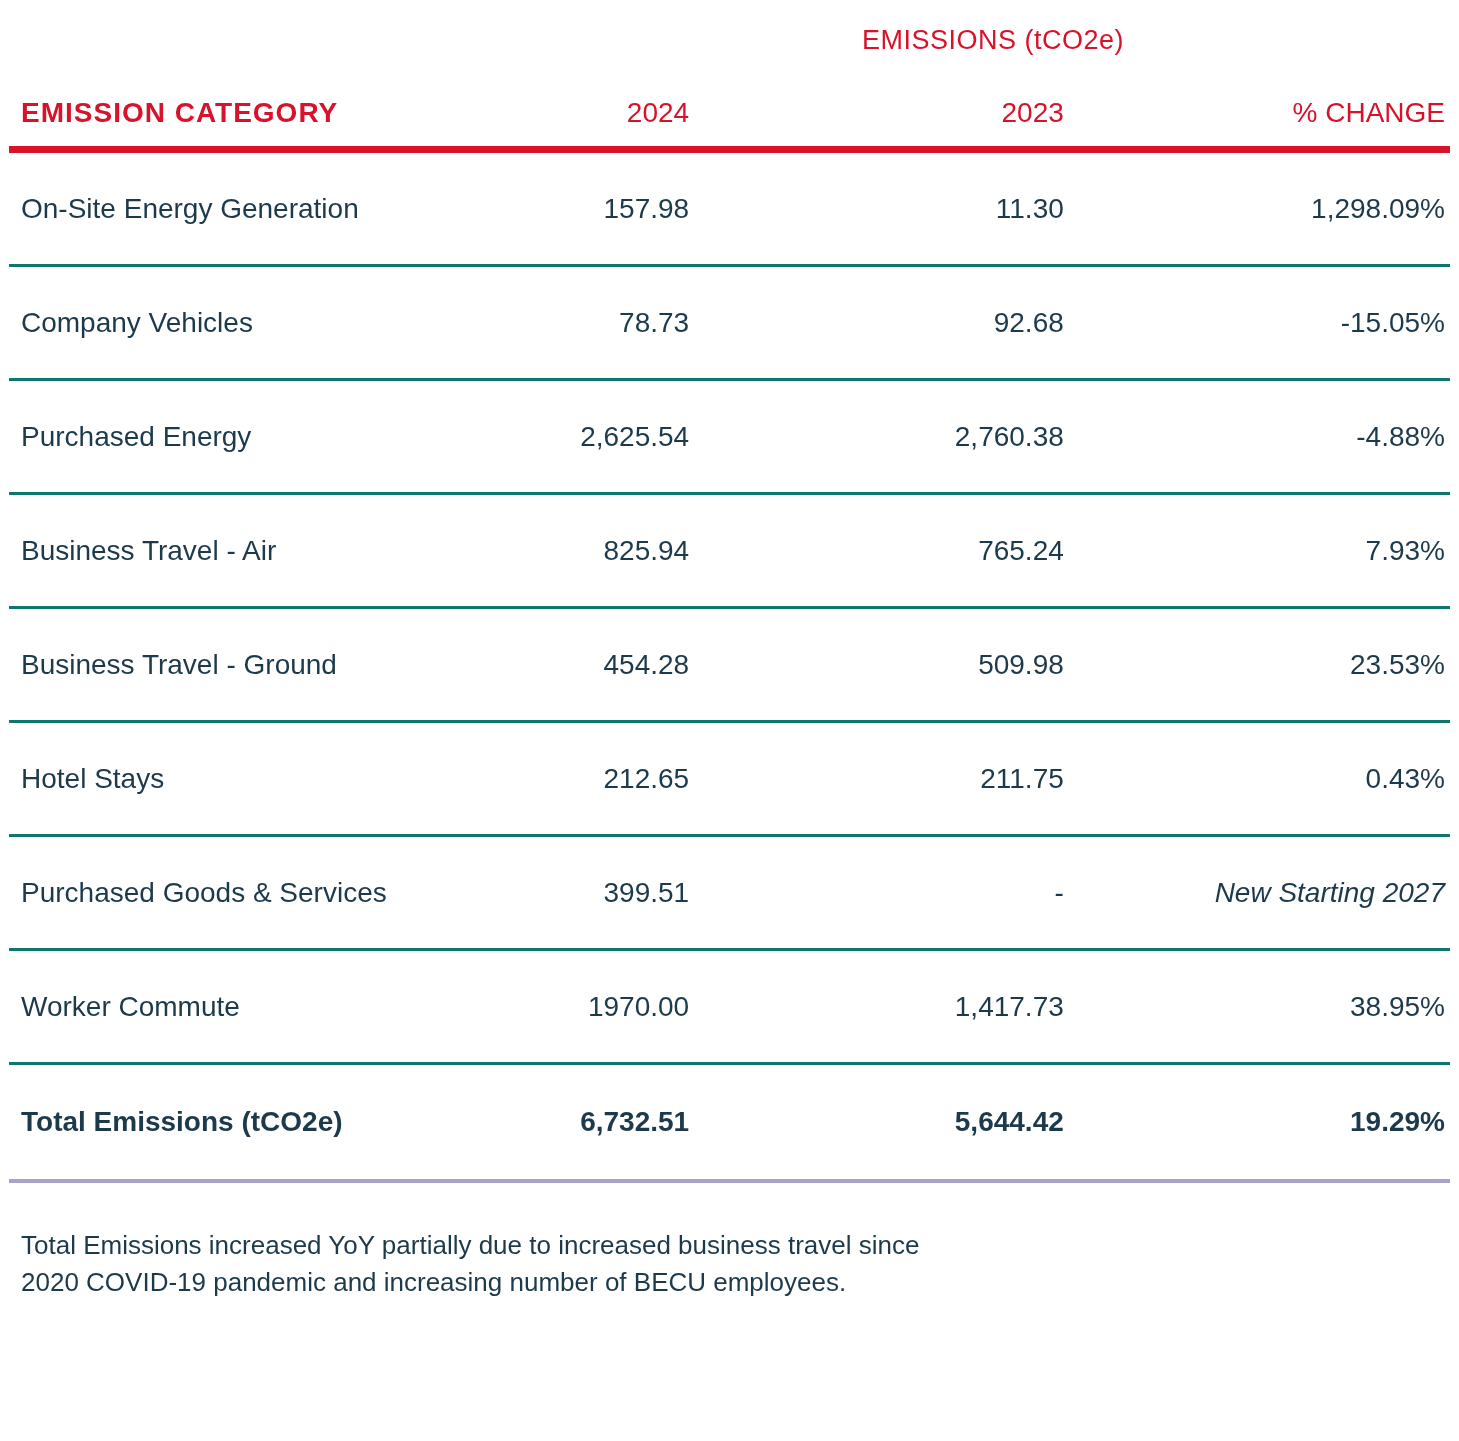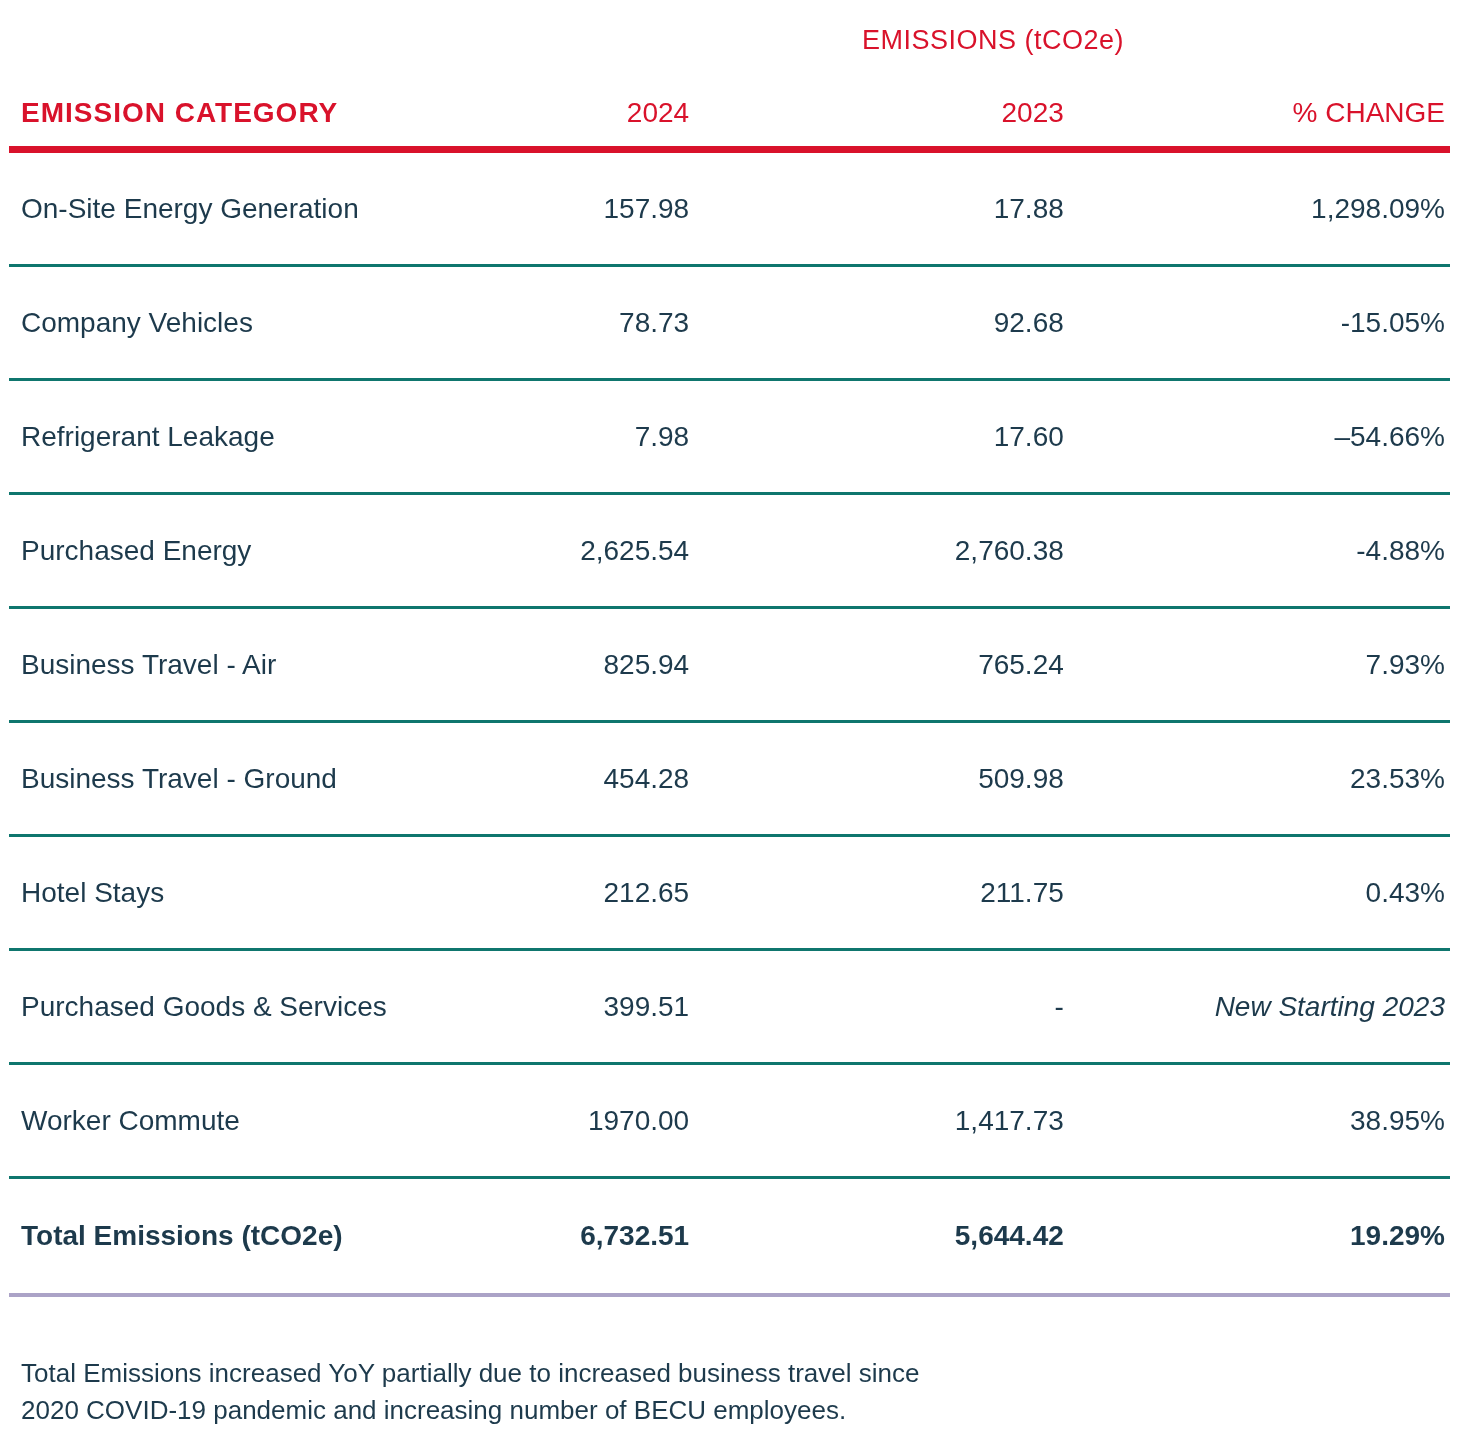--- a/index.html
+++ b/index.html
@@ -58,21 +58,21 @@
     font-weight: 700;
   }
 
   .cell { white-space: nowrap; }
   .c-cat { text-align: left; padding-left: 12px; }
   .c-num { text-align: right; }
   .c-chg { text-align: right; padding-right: 5px; }
   .note { font-style: italic; font-weight: 400; }
 
   .footnote {
-    margin-top: 58px;
+    margin-top: 44px;
     padding-left: 12px;
     font-size: 26px;
     line-height: 37px;
     color: #1D3A4C;
   }
   .footnote span { display: block; }
 </style>
 </head>
 <body>
 
@@ -87,37 +87,31 @@
     <div class="cell c-chg th">% CHANGE</div>
   </div>
 
   <div class="rule-red"></div>
 
   <div>
 
     <div class="grid row">
       <div class="cell c-cat">On-Site Energy Generation</div>
       <div class="cell c-num">157.98</div>
-      <div class="cell c-num">17.88</div>
+      <div class="cell c-num">11.30</div>
       <div class="cell c-chg">1,298.09%</div>
     </div>
 
     <div class="grid row">
       <div class="cell c-cat">Company Vehicles</div>
       <div class="cell c-num">78.73</div>
       <div class="cell c-num">92.68</div>
       <div class="cell c-chg">-15.05%</div>
     </div>
 
-    <div class="grid row">
-      <div class="cell c-cat">Refrigerant Leakage</div>
-      <div class="cell c-num">7.98</div>
-      <div class="cell c-num">17.60</div>
-      <div class="cell c-chg">–54.66%</div>
-    </div>
 
     <div class="grid row">
       <div class="cell c-cat">Purchased Energy</div>
       <div class="cell c-num">2,625.54</div>
       <div class="cell c-num">2,760.38</div>
       <div class="cell c-chg">-4.88%</div>
     </div>
 
     <div class="grid row">
       <div class="cell c-cat">Business Travel - Air</div>
@@ -137,21 +131,21 @@
       <div class="cell c-cat">Hotel Stays</div>
       <div class="cell c-num">212.65</div>
       <div class="cell c-num">211.75</div>
       <div class="cell c-chg">0.43%</div>
     </div>
 
     <div class="grid row">
       <div class="cell c-cat">Purchased Goods &amp; Services</div>
       <div class="cell c-num">399.51</div>
       <div class="cell c-num">-</div>
-      <div class="cell c-chg note">New Starting 2023</div>
+      <div class="cell c-chg note">New Starting 2027</div>
     </div>
 
     <div class="grid row">
       <div class="cell c-cat">Worker Commute</div>
       <div class="cell c-num">1970.00</div>
       <div class="cell c-num">1,417.73</div>
       <div class="cell c-chg">38.95%</div>
     </div>
 
     <div class="grid row total">

